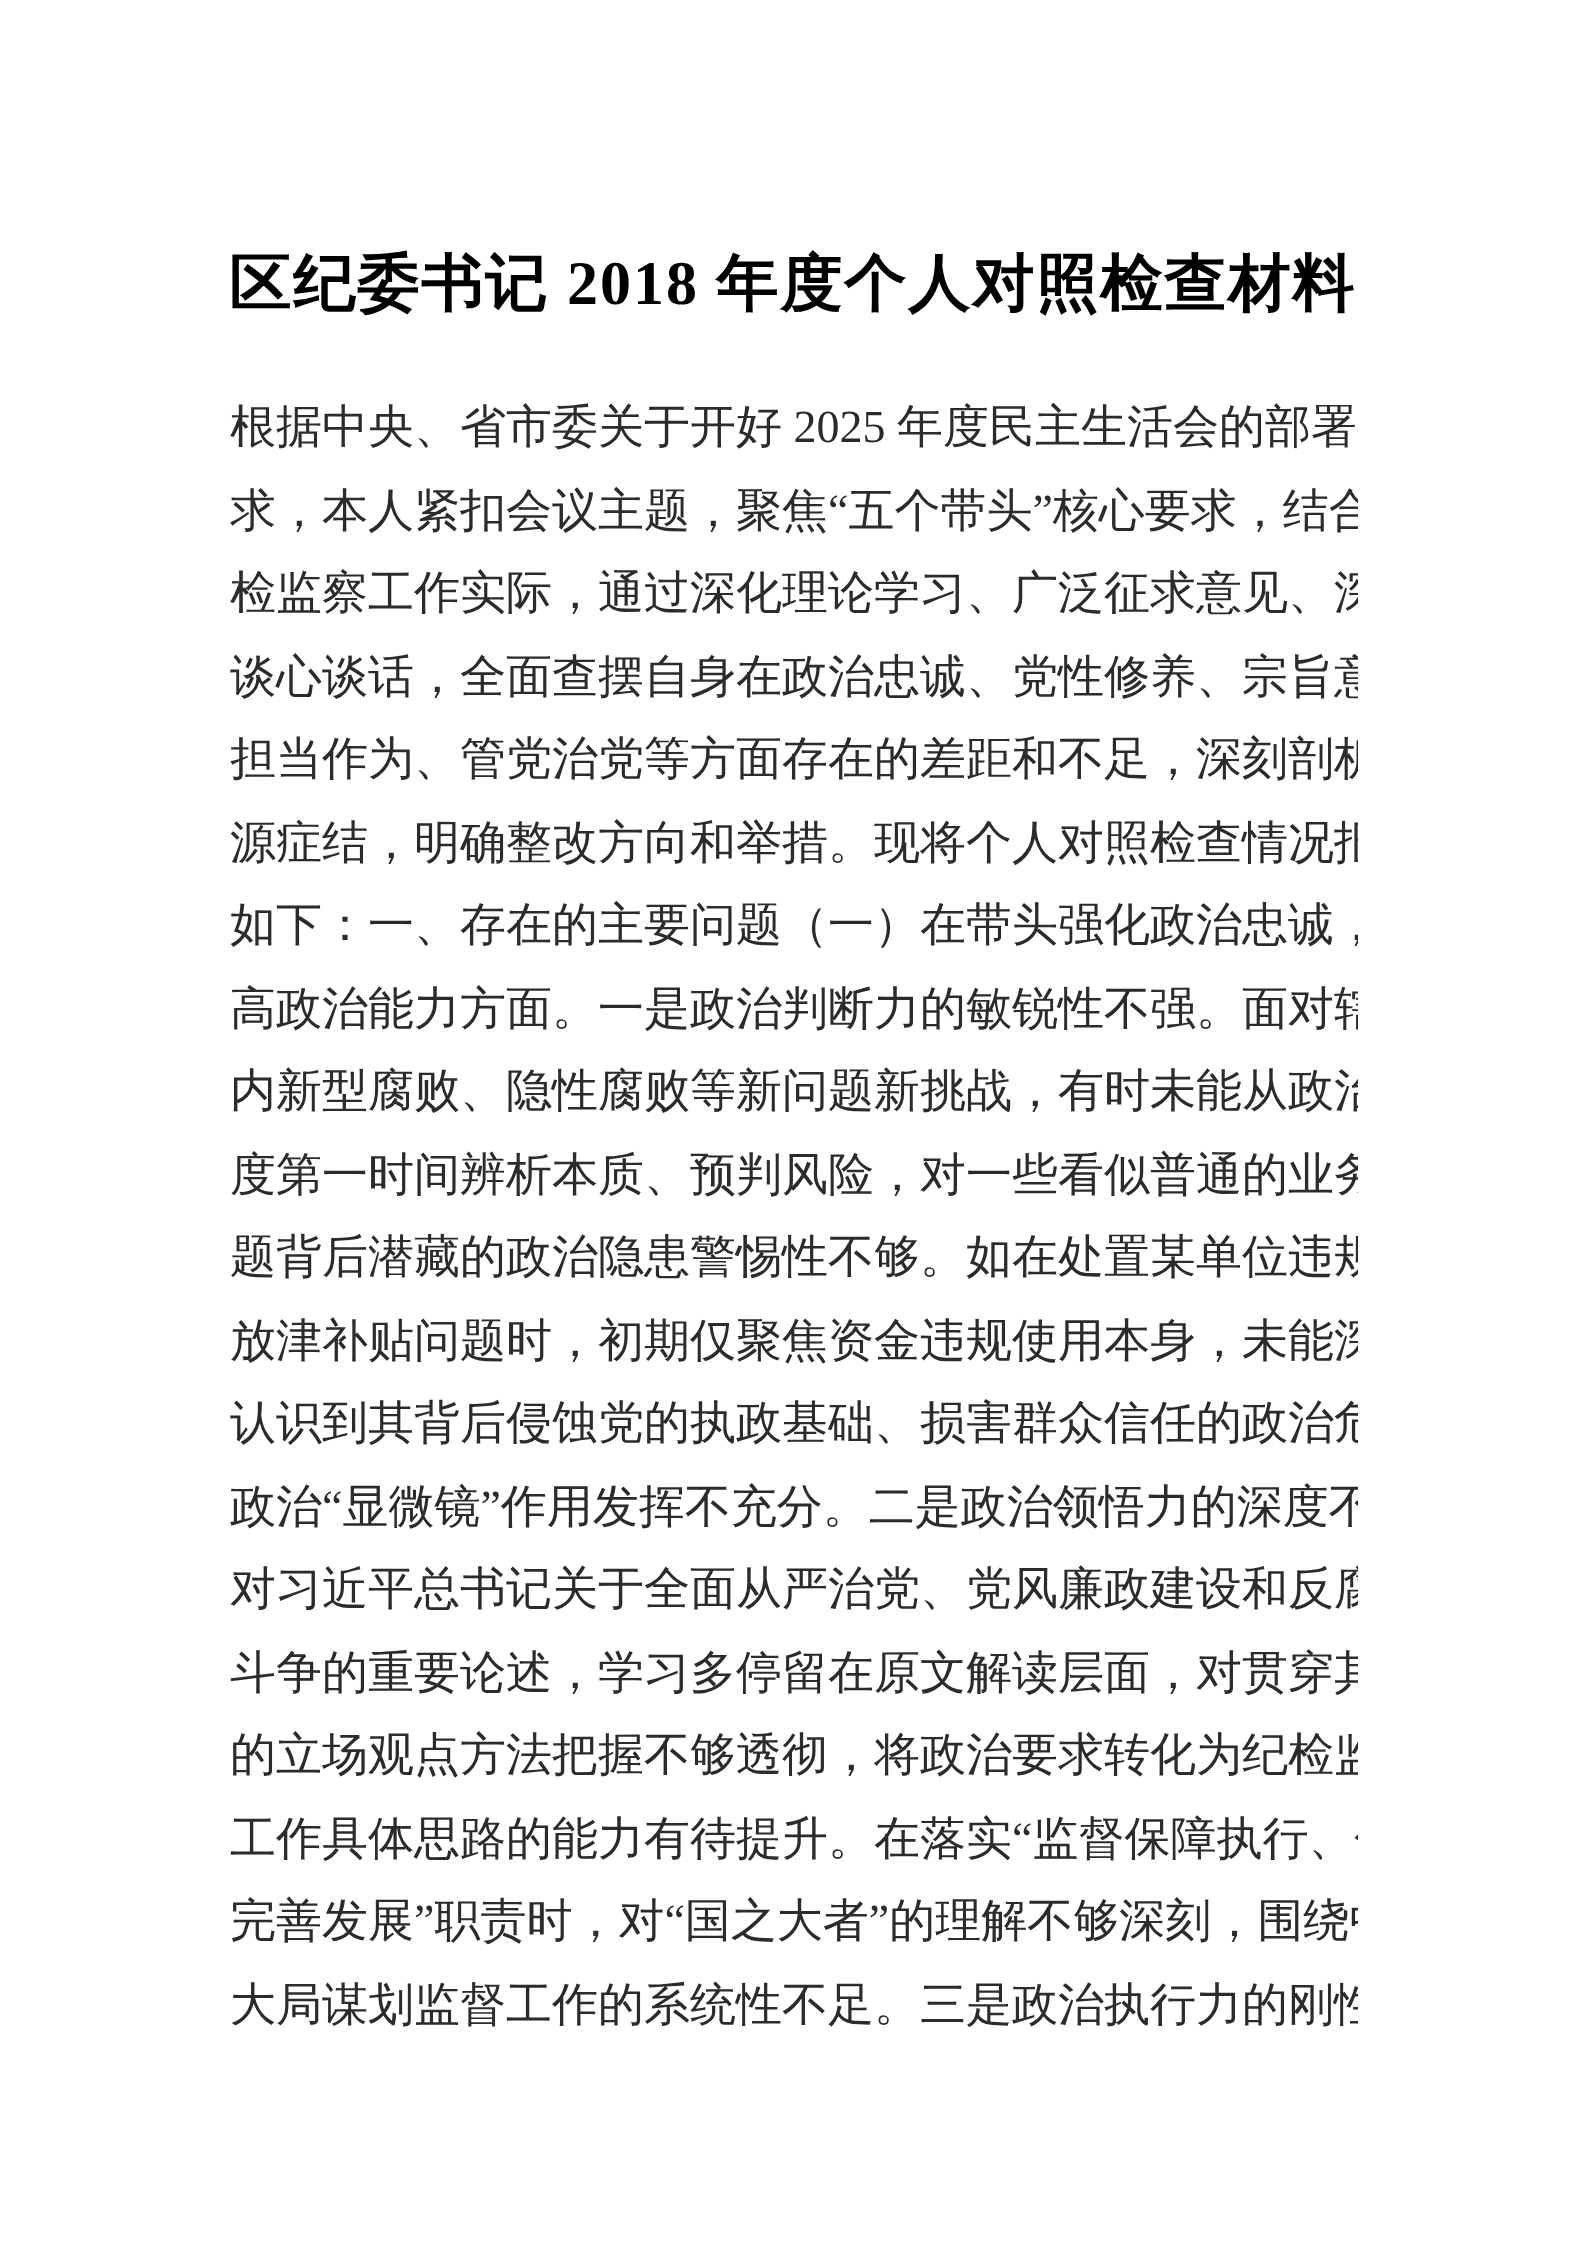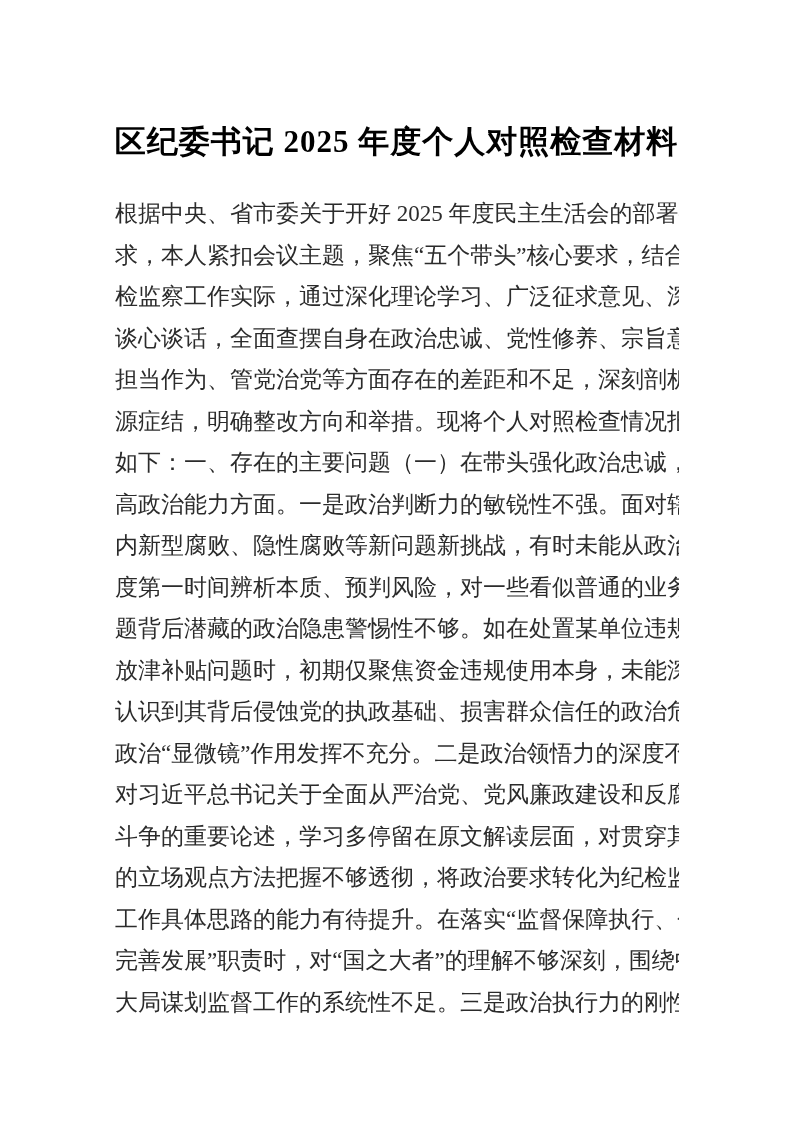--- a/index.html
+++ b/index.html
@@ -38,21 +38,21 @@
     text-align: justify;
     text-align-last: justify;
     white-space: nowrap;
     overflow: hidden;
   }
 </style>
 </head>
 <body>
 
 <div class="page">
-  <h1 class="doc-title">区纪委书记 2025 年度个人对照检查材料</h1>
+  <h1 class="doc-title">区纪委书记 2018 年度个人对照检查材料</h1>
   <div class="doc-body">
       <div class="line">根据中央、省市委关于开好 2025 年度民主生活会的部署要</div>
       <div class="line">求，本人紧扣会议主题，聚焦“五个带头”核心要求，结合纪</div>
       <div class="line">检监察工作实际，通过深化理论学习、广泛征求意见、深入</div>
       <div class="line">谈心谈话，全面查摆自身在政治忠诚、党性修养、宗旨意识、</div>
       <div class="line">担当作为、管党治党等方面存在的差距和不足，深刻剖析根</div>
       <div class="line">源症结，明确整改方向和举措。现将个人对照检查情况报告</div>
       <div class="line">如下：一、存在的主要问题（一）在带头强化政治忠诚，提</div>
       <div class="line">高政治能力方面。一是政治判断力的敏锐性不强。面对辖区</div>
       <div class="line">内新型腐败、隐性腐败等新问题新挑战，有时未能从政治高</div>

